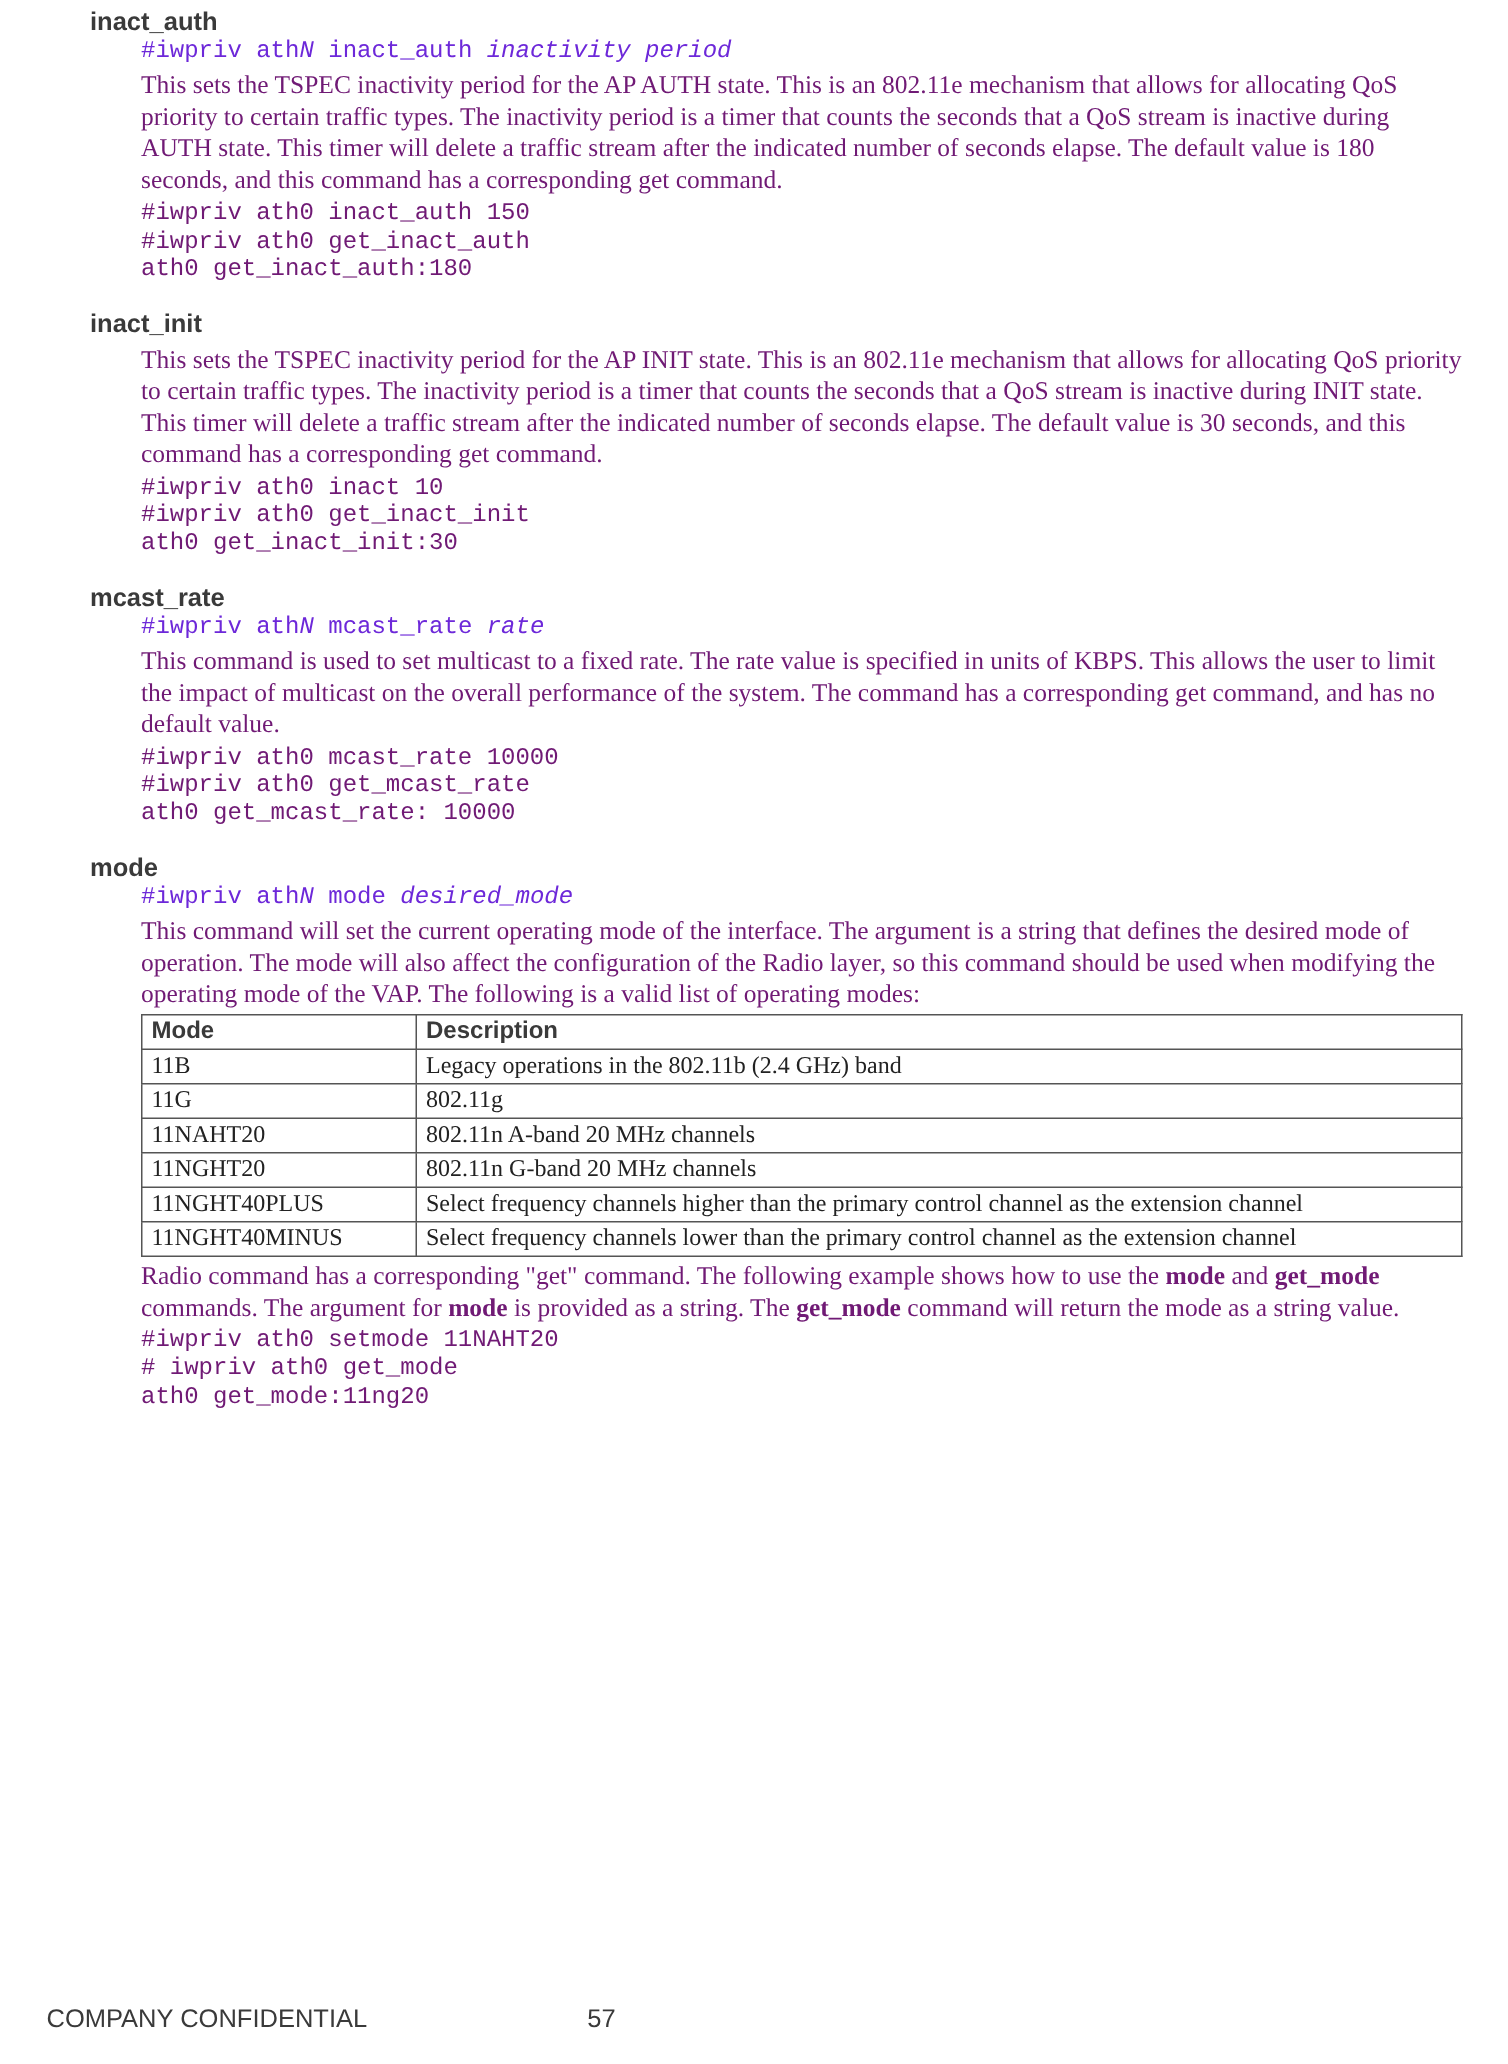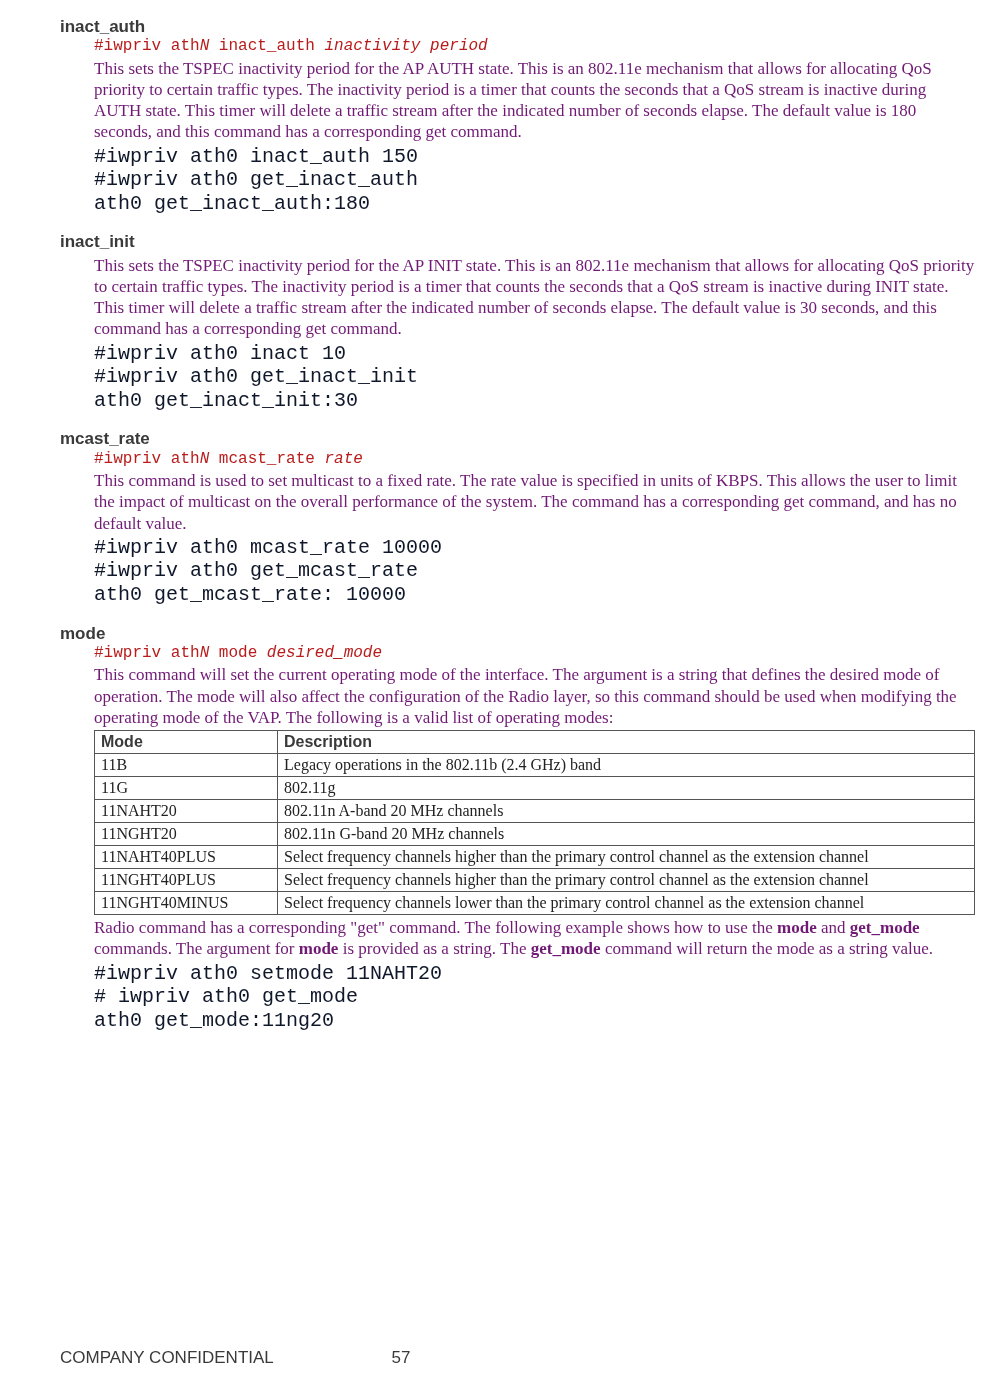--- a/index.html
+++ b/index.html
@@ -16,53 +16,53 @@
   }
   .page {
     box-sizing: border-box;
     width: 1005px;
     height: 1376px;
     padding: 0 30px 0 60px; 
     position: relative;
   }
 
   .entry {
-    margin-top: 16px;
+    margin-top: 4px;
     margin-bottom: 16px;
   }
 
   .entry-title {
     font-family: Arial, "Helvetica Neue", Helvetica, sans-serif;
     font-weight: 700;
     font-size: 17px;
     margin: 0;
     color: #3a3a3a;
   }
 
   .entry-body {
     margin-left: 34px;
   }
 
   .syntax {
     font-family: "Courier New", Courier, monospace;
-    color: #b91c1c;
+    color: #6d28d9;
     font-size: 16px;
     white-space: pre;
     line-height: 1.15;
   }
 
   .desc {
     margin: 2px 0 2px 0;
     color: #701a75;
   }
 
   .example {
     font-family: "Courier New", Courier, monospace;
-    color: #0f172a;
-    font-size: 20px;
+    color: #701a75;
+    font-size: 16px;
     white-space: pre;
     line-height: 1.18;
   }
 
   .mode-table {
     border-collapse: collapse;
     width: calc(100% - 0px);
     margin-top: 2px;
     margin-bottom: 2px;
   }
@@ -86,21 +86,21 @@
   }
   i.var { font-style: italic; }
 
   .footer {
     position: absolute;
     left: 0;
     right: 0;
     bottom: 24px;
     width: 802px;
     box-sizing: border-box;
-    padding: 0 60px;
+    padding: 0 31px;
     font-family: Arial, "Helvetica Neue", Helvetica, sans-serif;
     color: #3a3a3a;
     font-size: 17px;
   }
   .footer-left { float: left; }
   .footer-center {
     position: absolute;
     left: 50%;
     transform: translateX(-50%);
   }
@@ -167,24 +167,20 @@
             </tr>
             <tr>
               <td class="col-mode">11NAHT20</td>
               <td>802.11n A-band 20 MHz channels</td>
             </tr>
             <tr>
               <td class="col-mode">11NGHT20</td>
               <td>802.11n G-band 20 MHz channels</td>
             </tr>
             <tr>
-              <td class="col-mode">11NAHT40PLUS</td>
-              <td>Select frequency channels higher than the primary control channel as the extension channel</td>
-            </tr>
-            <tr>
               <td class="col-mode">11NGHT40PLUS</td>
               <td>Select frequency channels higher than the primary control channel as the extension channel</td>
             </tr>
             <tr>
               <td class="col-mode">11NGHT40MINUS</td>
               <td>Select frequency channels lower than the primary control channel as the extension channel</td>
             </tr>
           </tbody>
       </table>
 

